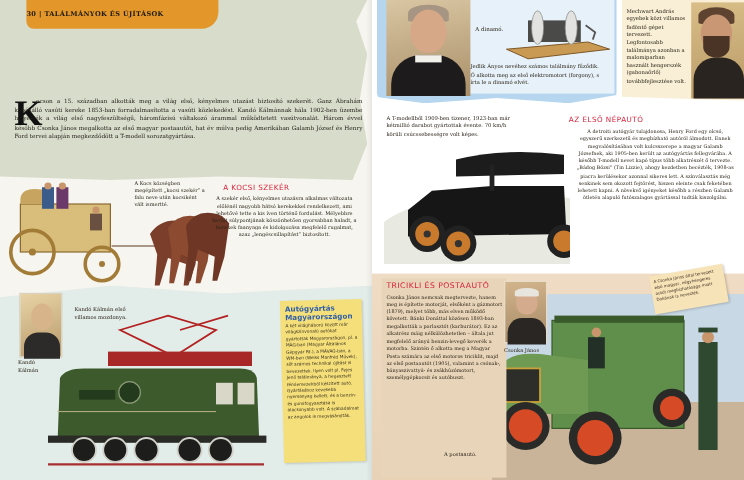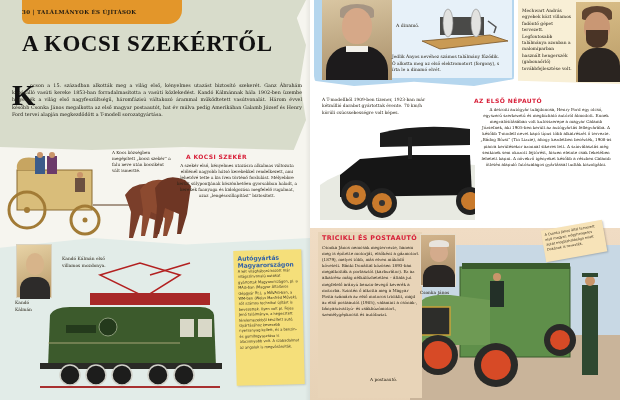--- a/index.html
+++ b/index.html
@@ -14,21 +14,21 @@
   .header-band { position: absolute; left: 22px; top: 0; width: 160px; height: 24px; background: #e3962a;
     border-radius: 0 0 14px 6px; }
   .header-text { position: absolute; left: 22px; top: 9px; font-family: "DejaVu Serif", serif; font-weight: bold; font-size: 5.5px; letter-spacing: 0.3px; color: #1f1a12; }
   .page-title { position: absolute; left: 22px; top: 32px; width: 280px; font-family: "Liberation Serif", serif; font-weight: bold; font-size: 23px; line-height: 23px; color: #111; letter-spacing: 0.5px; }
   .page-title .l2 { display: block; padding-left: 40px; }
   .drop-cap { position: absolute; left: 12px; top: 80px; font-family: "Liberation Serif", serif; font-weight: bold; font-size: 30px; line-height: 30px; color: #111; }
   .intro { position: absolute; left: 12px; top: 82px; width: 290px; font-family: "DejaVu Serif", serif; font-size: 4.8px; line-height: 7.2px; color: #1d1a12; text-align: justify; text-indent: 18px; }
 
   .coach { position: absolute; left: 5px; top: 150px; width: 210px; height: 90px; }
   .caption-coach { position: absolute; left: 112px; top: 150px; width: 60px; font-size: 4.2px; line-height: 6px; color: #2a2418; }
-  .section-red { font-family: "DejaVu Sans", sans-serif; font-weight: bold; color: #d8213a; letter-spacing: 0.4px; }
+  .section-red { font-family: "DejaVu Sans", sans-serif; font-weight: normal; color: #d8213a; letter-spacing: 0.4px; }
   .szeker-title { position: absolute; left: 186px; top: 153px; font-size: 6px; }
   .szeker-text { position: absolute; left: 176px; top: 163px; width: 122px; font-size: 4.2px; line-height: 6.1px; text-align: center; color: #2a2418; }
 
   .loco-area { position: absolute; left: 0; top: 238px; width: 310px; height: 162px; background: #e2ece8;
     clip-path: polygon(0 6%, 30% 0, 60% 4%, 100% 0, 100% 100%, 0 100%); }
   .portrait-kando { position: absolute; left: 16px; top: 244px; width: 36px; height: 54px; background: linear-gradient(160deg,#e8d3a6,#b89a6a); border: 1px solid #d9d2c0; }
   .portrait-kando .head { position: absolute; left: 9px; top: 8px; width: 18px; height: 22px; background: #d7b48a; border-radius: 50% 50% 45% 45%; }
   .portrait-kando .body { position: absolute; left: 3px; top: 32px; width: 30px; height: 22px; background: #2d2b2a; border-radius: 12px 12px 0 0; }
   .cap-kando { position: absolute; left: 15px; top: 300px; font-size: 4.4px; line-height: 6.5px; color: #2a2418; }
   .cap-kando-loco { position: absolute; left: 62px; top: 256px; width: 50px; font-size: 4.4px; line-height: 6.5px; color: #2a2418; }
@@ -90,21 +90,20 @@
 
   <div class="left-page">
     <div class="paper-top"></div>
     <div class="header-band"></div>
     <div class="header-text">
       <span>30</span>
       <span>|</span>
       <span>TALÁLMÁNYOK ÉS ÚJÍTÁSOK</span>
     </div>
     <h1 class="page-title">
-      <span>A KOCSI SZEKÉRTŐL</span>
     </h1>
     <div class="drop-cap">K</div>
     <p class="intro">ocson a 15. században alkották meg a világ első, kényelmes utazást biztosító szekerét. Ganz Ábrahám kopásálló vasúti kereke 1853-ban forradalmasította a vasúti közlekedést. Kandó Kálmánnak hála 1902-ben üzembe helyezték a világ első nagyfeszültségű, háromfázisú váltakozó árammal működtetett vasútvonalát. Három évvel később Csonka János megalkotta az első magyar postaautót, hat év múlva pedig Amerikában Galamb József és Henry Ford tervei alapján megkezdődött a T-modell sorozatgyártása.</p>
 
     <svg class="coach" viewBox="0 0 210 90">
       <rect x="12" y="20" width="75" height="40" fill="#d9bd7a" stroke="#8a6a30" stroke-width="1"></rect>
       <path d="M12 20 Q10 5 30 8 L40 20 Z" fill="#c7a561"></path>
       <rect x="30" y="6" width="10" height="18" fill="#3b5b8a"></rect>
       <rect x="42" y="6" width="10" height="18" fill="#6b3a6a"></rect>
       <circle cx="35" cy="5" r="3" fill="#c9956a"></circle>

